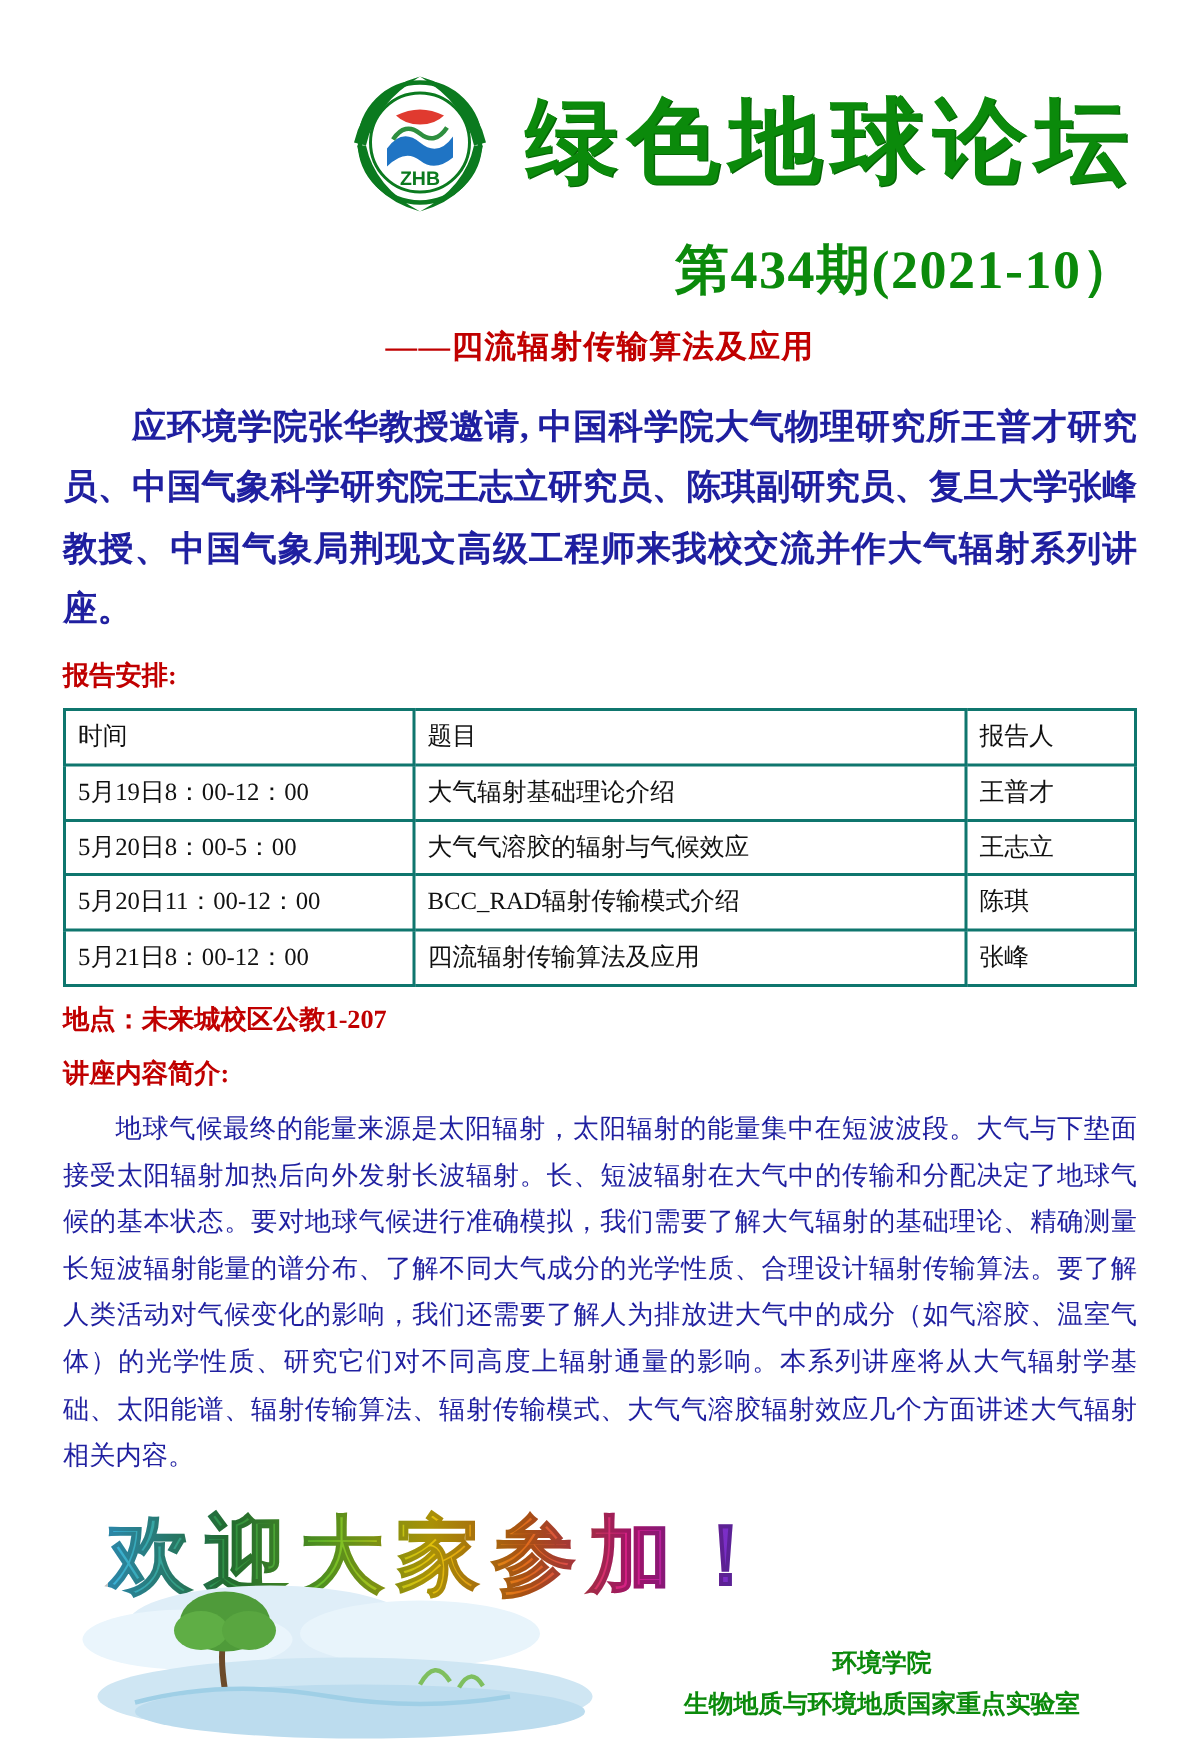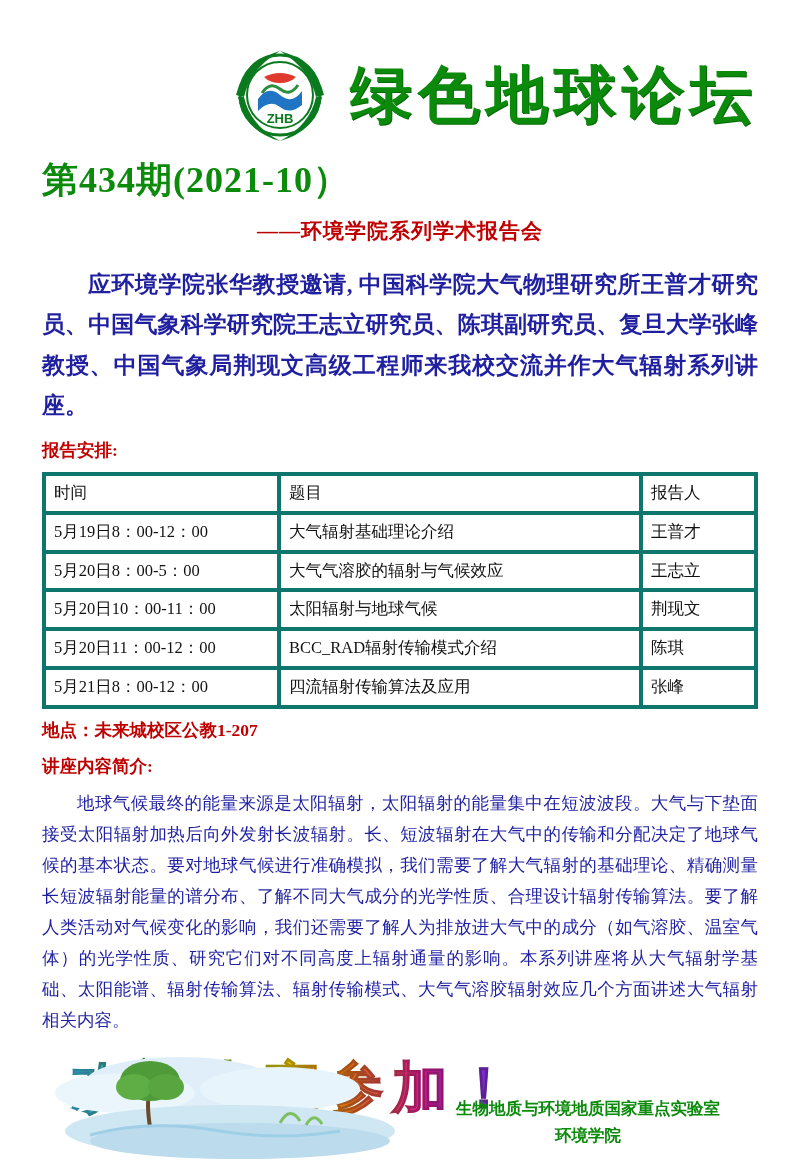--- a/index.html
+++ b/index.html
@@ -43,21 +43,21 @@
     font-size: 62px;
     font-weight: bold;
     color: #0b8a0b;
     letter-spacing: 6px;
     line-height: 1;
     text-shadow: 1px 1px 0 #066806;
     white-space: nowrap;
   }
 
   .title-sub {
-    text-align: left;
+    text-align: right;
     font-size: 36px;
     font-weight: bold;
     color: #0b8a0b;
     margin-top: 6px;
     letter-spacing: 1px;
   }
   .title-series {
     text-align: center;
     font-size: 21px;
     font-weight: bold;
@@ -86,21 +86,21 @@
   
   table.schedule {
     margin-top: 10px;
     width: 100%;
     border-collapse: collapse;
     font-size: 16.5px;
     color: #111111;
     font-family: "Liberation Serif", "DejaVu Serif", serif;
   }
   table.schedule td {
-    border: 4px solid #0f766e;
+    border: 2px solid #0f766e;
     padding: 5px 8px;
     line-height: 1.5;
     white-space: nowrap;
   }
   table.schedule tr.head td {
     font-weight: normal;
   }
   .col-time { width: 215px; }
   .col-topic { }
   .col-speaker { width: 95px; }
@@ -192,21 +192,21 @@
         <path d="M12 54 q8 -34 44 -44 q-30 18 -36 46 z" fill="#0b7a1f"></path>
         <path d="M100 54 q-8 -34 -44 -44 q30 18 36 46 z" fill="#0b7a1f"></path>
         <path d="M14 56 q6 34 42 44 q-30 -16 -36 -44 z" fill="#0b7a1f"></path>
         <path d="M98 56 q-6 34 -42 44 q30 -16 36 -44 z" fill="#0b7a1f"></path>
       </svg>
     </div>
     <div class="title-main">绿色地球论坛</div>
   </div>
 
   <div class="title-sub">第434期(2021-10）</div>
-  <div class="title-series">——环境学院系列学术报告会</div>
+  <div class="title-series">——四流辐射传输算法及应用</div>
 
   <div class="intro">应环境学院张华教授邀请, 中国科学院大气物理研究所王普才研究员、中国气象科学研究院王志立研究员、陈琪副研究员、复旦大学张峰教授、中国气象局荆现文高级工程师来我校交流并作大气辐射系列讲座。</div>
 
   <div class="section-label">报告安排:</div>
 
   <table class="schedule">
     <tbody>
       <tr class="head">
         <td class="col-time">时间</td>
         <td class="col-topic">题目</td>
@@ -214,25 +214,20 @@
       </tr>
       <tr>
         <td>5月19日8：00-12：00</td>
         <td>大气辐射基础理论介绍</td>
         <td>王普才</td>
       </tr>
       <tr>
         <td>5月20日8：00-5：00</td>
         <td>大气气溶胶的辐射与气候效应</td>
         <td>王志立</td>
-      </tr>
-      <tr>
-        <td>5月20日10：00-11：00</td>
-        <td>太阳辐射与地球气候</td>
-        <td>荆现文</td>
       </tr>
       <tr>
         <td>5月20日11：00-12：00</td>
         <td>BCC_RAD辐射传输模式介绍</td>
         <td>陈琪</td>
       </tr>
       <tr>
         <td>5月21日8：00-12：00</td>
         <td>四流辐射传输算法及应用</td>
         <td>张峰</td>
@@ -262,18 +257,18 @@
         <path d="M120 104 q-4 -26 0 -36" stroke="#6b4a2a" stroke-width="4" fill="none"></path>
         <ellipse cx="120" cy="58" rx="30" ry="20" fill="#4f9b3a"></ellipse>
         <ellipse cx="104" cy="64" rx="18" ry="13" fill="#5fae45"></ellipse>
         <ellipse cx="136" cy="64" rx="18" ry="13" fill="#59a640"></ellipse>
         <path d="M60 112 q60 -16 130 -4 q60 10 120 0" stroke="#9fcfe6" stroke-width="3" fill="none"></path>
         <path d="M250 100 q10 -18 20 -2" stroke="#7fbf5f" stroke-width="3" fill="none"></path>
         <path d="M276 102 q8 -14 16 -1" stroke="#7fbf5f" stroke-width="3" fill="none"></path>
       </svg>
     </div>
     <div class="footer-sign">
+      <div>环境学院</div>
       <div>生物地质与环境地质国家重点实验室</div>
-      <div>环境学院</div>
     </div>
   </div>
 
 </div>
 
 </body></html>

